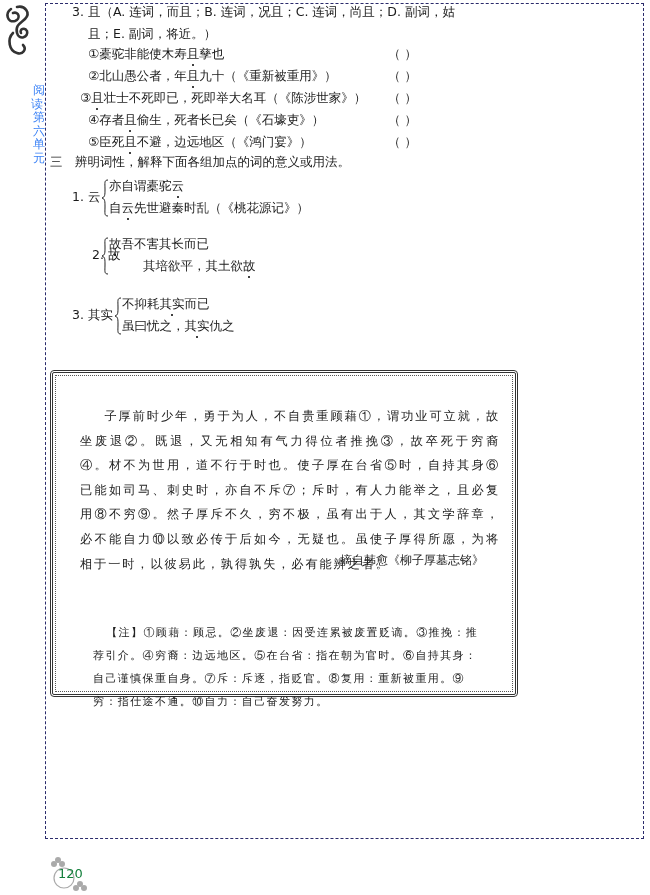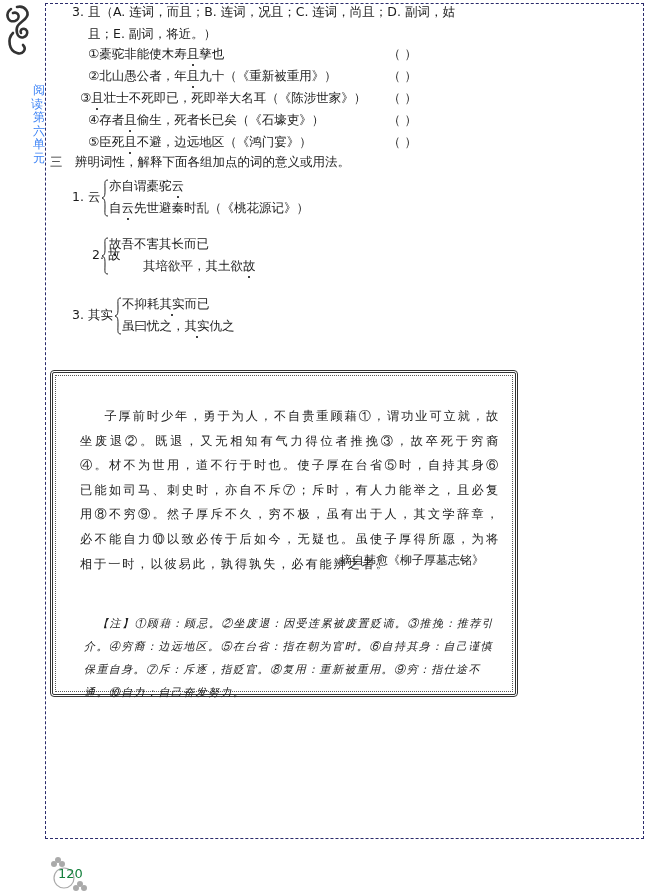--- a/index.html
+++ b/index.html
@@ -19,21 +19,21 @@
          box-sizing:border-box; border:3px double #333; border-radius:4px;
          outline:1px dotted #555; outline-offset:-6px; }
   .passage { position:absolute; left:80px; top:404px; width:420px;
              font-family:"DejaVu Serif","Liberation Serif",serif;
              font-size:12.2px; line-height:24.6px; text-align:justify; letter-spacing:1.9px; color:#222; }
   .passage p { margin:0; text-indent:2em; }
   .source { position:absolute; left:340px; top:552px; font-size:12px; color:#222; }
   .notes { position:absolute; left:80px; top:608px; width:420px;
            font-family:"DejaVu Serif","Liberation Serif",serif;
            font-size:11px; line-height:23px; letter-spacing:1.4px; color:#222; }
-  .notes p { margin:4px; text-indent:1.2em;font-style:italic; }
+  .notes p { margin:13px; text-indent:1.2em; }
   .page-num { position:absolute; left:58px; top:866px; font-size:13px; color:#15803d; }
   .page-orn { position:absolute; left:48px; top:852px; width:40px; height:40px; }
 </style>
 </head>
 <body>
 
 <svg class="logo" viewBox="0 0 32 55">
   <path d="M8 6 C2 10 4 20 12 18 C18 16 16 8 10 10 M14 4 C22 2 28 10 22 16 C18 20 12 22 14 30 C16 38 26 34 24 28 C22 24 16 26 18 30 M10 30 C4 36 6 48 14 50 C20 52 24 46 20 42" fill="none" stroke="#333" stroke-width="2.6" stroke-linecap="round"></path>
 </svg>
 

